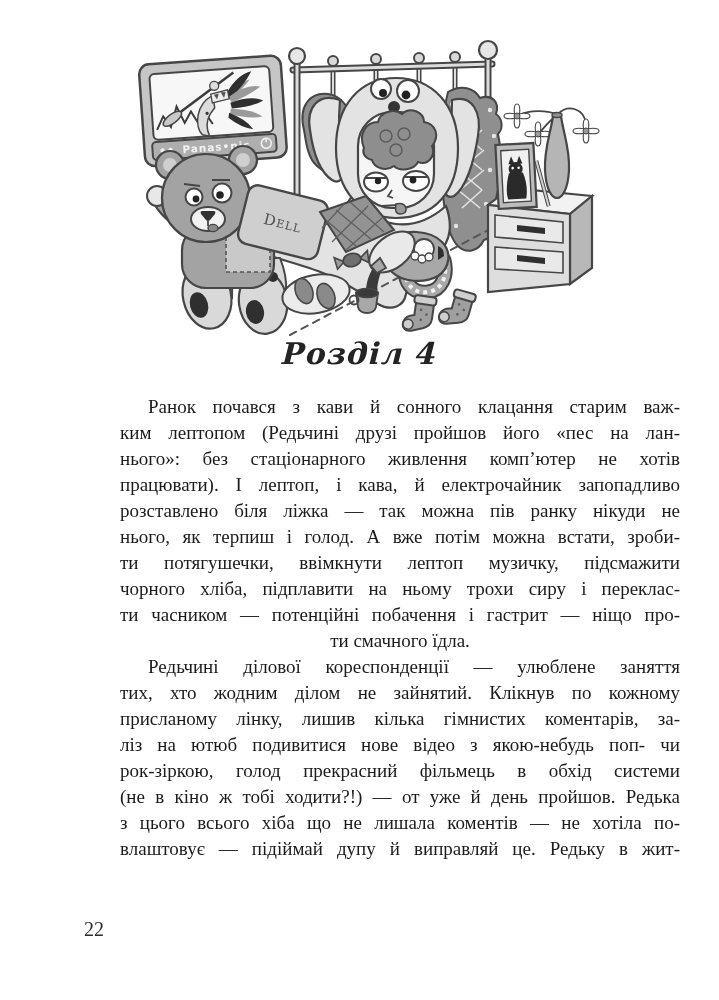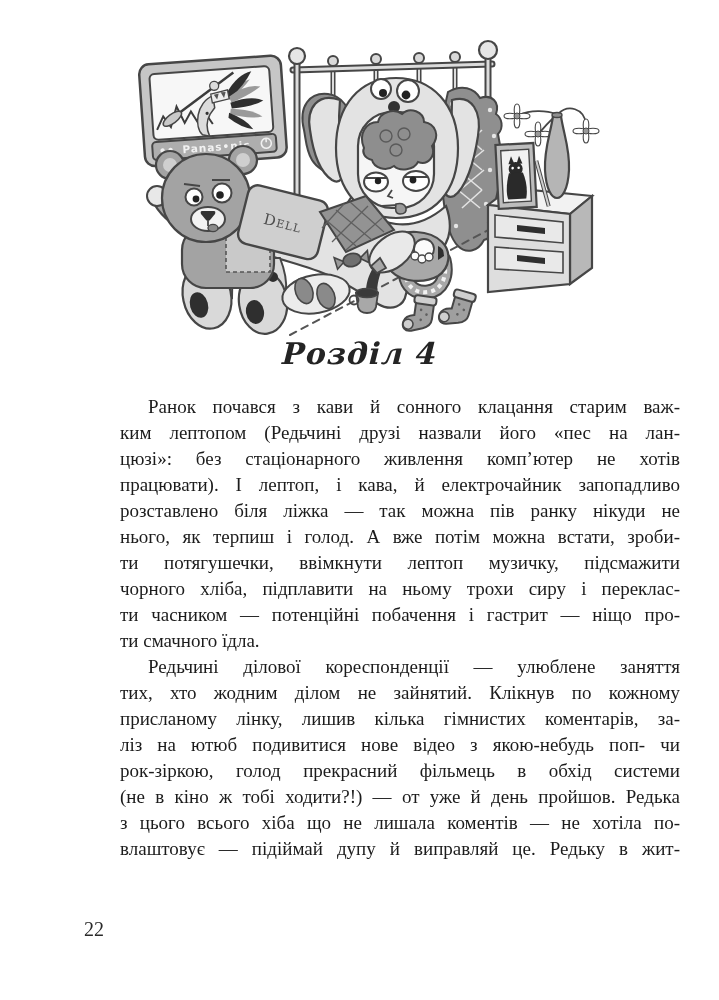--- a/index.html
+++ b/index.html
@@ -15,21 +15,21 @@
   }
   .body-text{
     position:absolute;top:394px;left:80px;width:560px;
     font-size:19px;line-height:26px;color:#1c1c1c;margin-left:40px;
   }
   .line{
     height:26px;overflow:hidden;
     text-align:justify;text-align-last:justify;
   }
   .line.indent{text-indent:28px;}
-  .line.short{text-align:left;text-align-last:auto;}
+  .line.short{text-align:center;text-align-last:auto;}
   .page-number{
     position:absolute;top:918px;left:84px;font-size:20px;color:#2a2a2a;font-family:Liberation Serif, serif;
   }
   svg text{font-family:"DejaVu Sans",sans-serif;}
   .tv-label{font-size:10.5px;letter-spacing:1px;fill:#f2f2f2;font-weight:bold;}
   .dell-label{font-size:15px;letter-spacing:1px;fill:#4e4e4e;font-variant:small-caps;font-family:"DejaVu Serif",serif;}
 </style>
 </head>
 <body>
 
@@ -313,22 +313,22 @@
       <path d="M553,116 C551,132 544,148 545,170 C546,190 552,198 557,198 C562,198 568,190 569,170 C570,148 563,132 561,116 Z" fill="#b5b5b5" stroke="#464646" stroke-width="2.2"></path>
       <ellipse cx="557" cy="115" rx="5" ry="2.5" fill="#8f8f8f" stroke="#464646" stroke-width="1.4"></ellipse>
     </g>
   </svg>
   </div>
 
   <div class="chapter-title">Розділ 4</div>
 
   <div class="body-text">
     <div class="line indent">Ранок почався з кави й сонного клацання старим важ-</div>
-    <div class="line">ким лептопом (Редьчині друзі назвали його «пес на лан-</div>
-    <div class="line">цюзі»: без стаціонарного живлення комп’ютер не хотів</div>
+    <div class="line">ким лептопом (Редьчині друзі пройшов його «пес на лан-</div>
+    <div class="line">нього»: без стаціонарного живлення комп’ютер не хотів</div>
     <div class="line">працювати). І лептоп, і кава, й електрочайник запопадливо</div>
     <div class="line">розставлено біля ліжка — так можна пів ранку нікуди не</div>
     <div class="line">нього, як терпиш і голод. А вже потім можна встати, зроби-</div>
     <div class="line">ти потягушечки, ввімкнути лептоп музичку, підсмажити</div>
     <div class="line">чорного хліба, підплавити на ньому трохи сиру і переклас-</div>
     <div class="line">ти часником — потенційні побачення і гастрит — ніщо про-</div>
     <div class="line short">ти смачного їдла.</div>
     <div class="line indent">Редьчині ділової кореспонденції — улюблене заняття</div>
     <div class="line">тих, хто жодним ділом не зайнятий. Клікнув по кожному</div>
     <div class="line">присланому лінку, лишив кілька гімнистих коментарів, за-</div>

